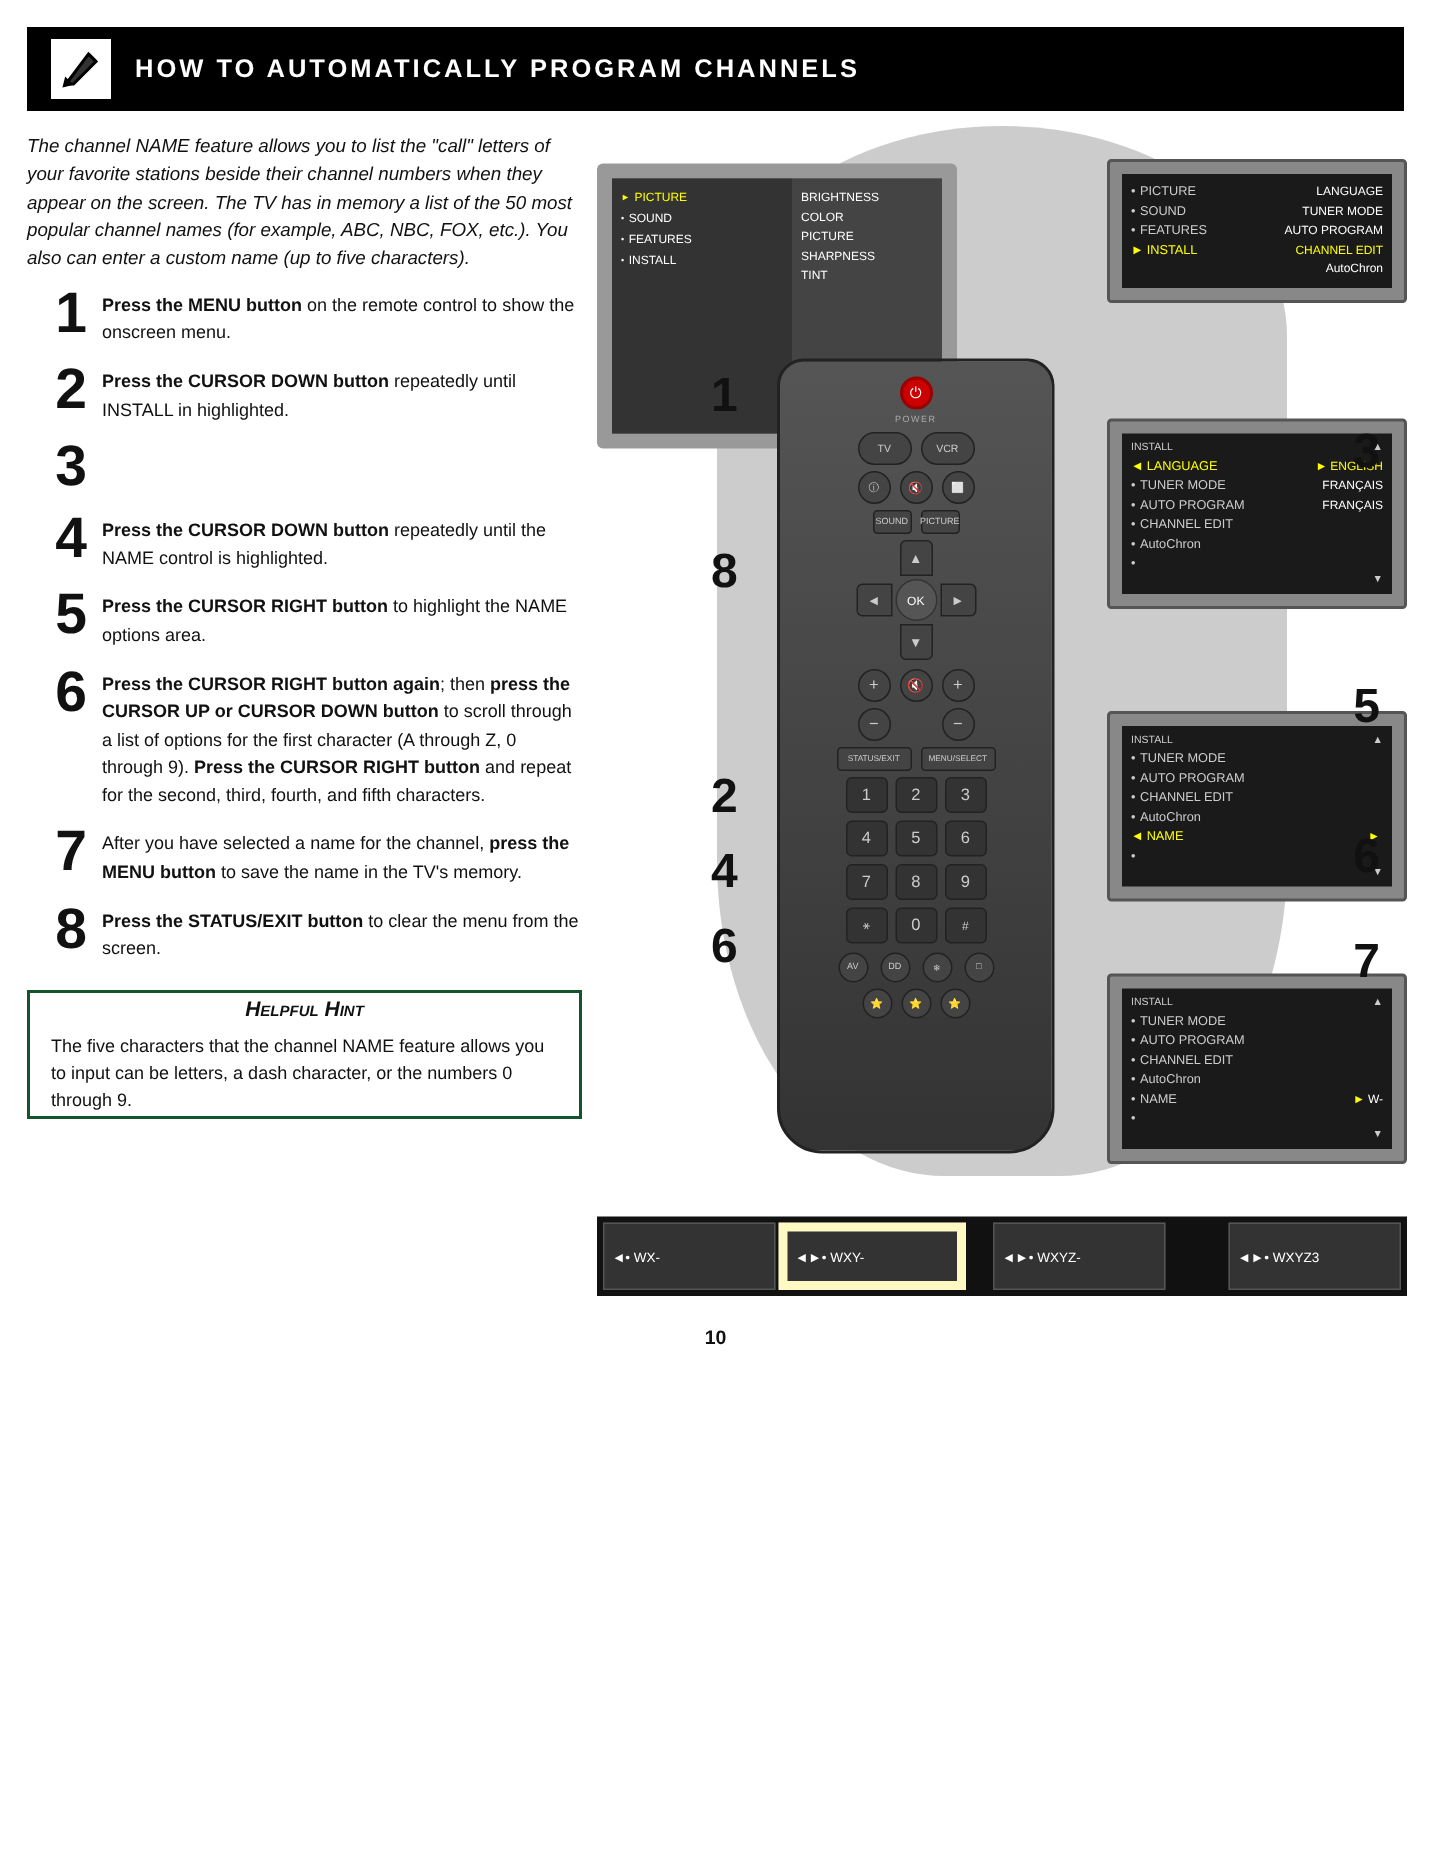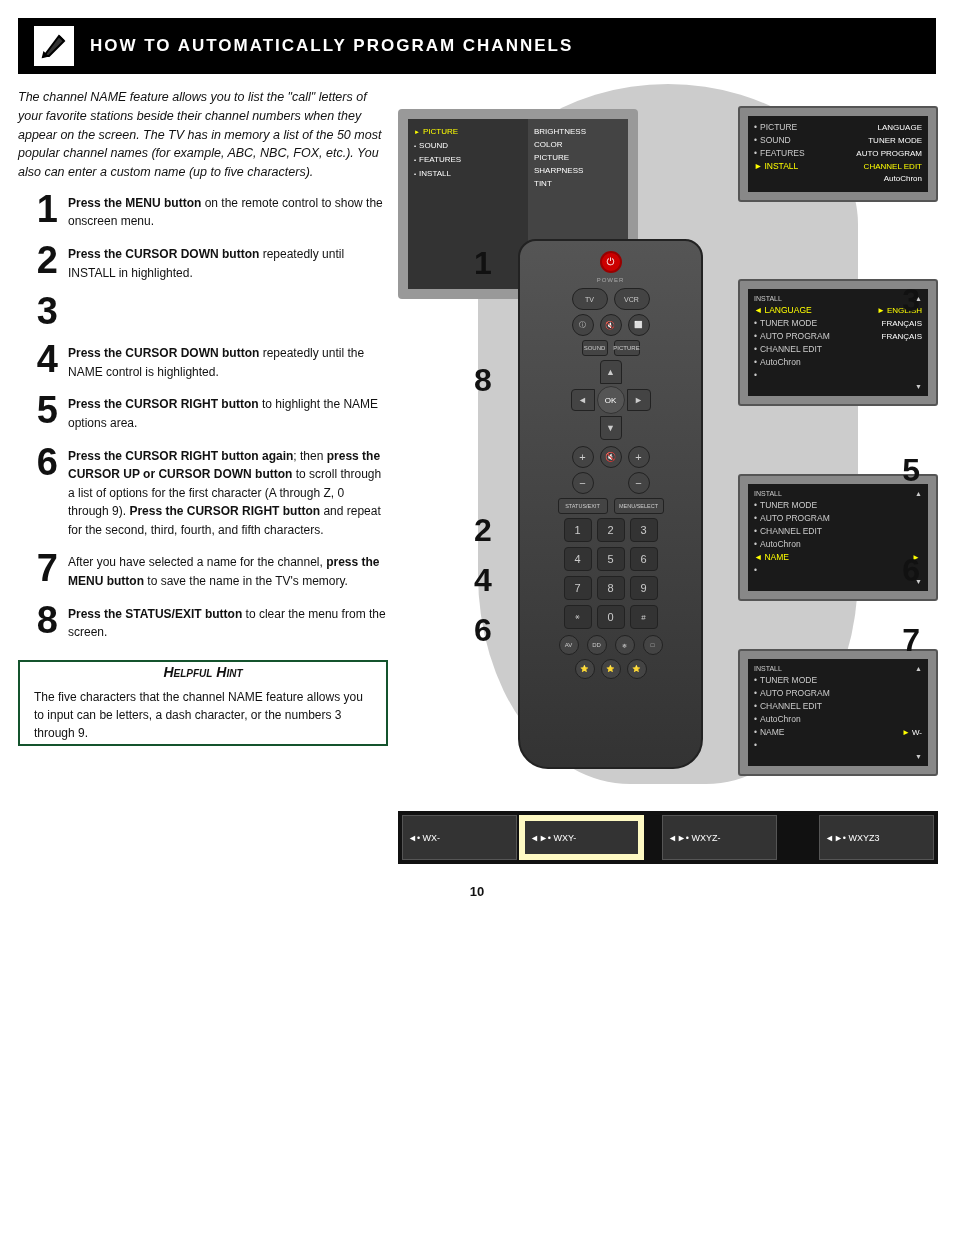--- a/index.html
+++ b/index.html
@@ -416,21 +416,21 @@
       <div class="step">
         <div class="step-number">8</div>
         <div class="step-text">
           <strong>Press the STATUS/EXIT button</strong> to clear the menu from the screen.
         </div>
       </div>
     </div>
 
     <div class="hint-box">
       <div class="hint-title">Helpful Hint</div>
-      <div class="hint-text">The five characters that the channel NAME feature allows you to input can be letters, a dash character, or the numbers 3 through 9.</div>
+      <div class="hint-text">The five characters that the channel NAME feature allows you to input can be letters, a dash character, or the numbers 0 through 9.</div>
     </div>
   </div>
 
   <div class="right-col">
     <div class="right-inner">
 
       <div style="position:absolute;top:0;left:80px;width:380px;height:700px;background:#ccc;border-radius:50% 50% 40% 40% / 20% 20% 30% 30%;z-index:0;"></div>
 
       <div class="main-osd-screen">
         <div class="main-osd-inner">

